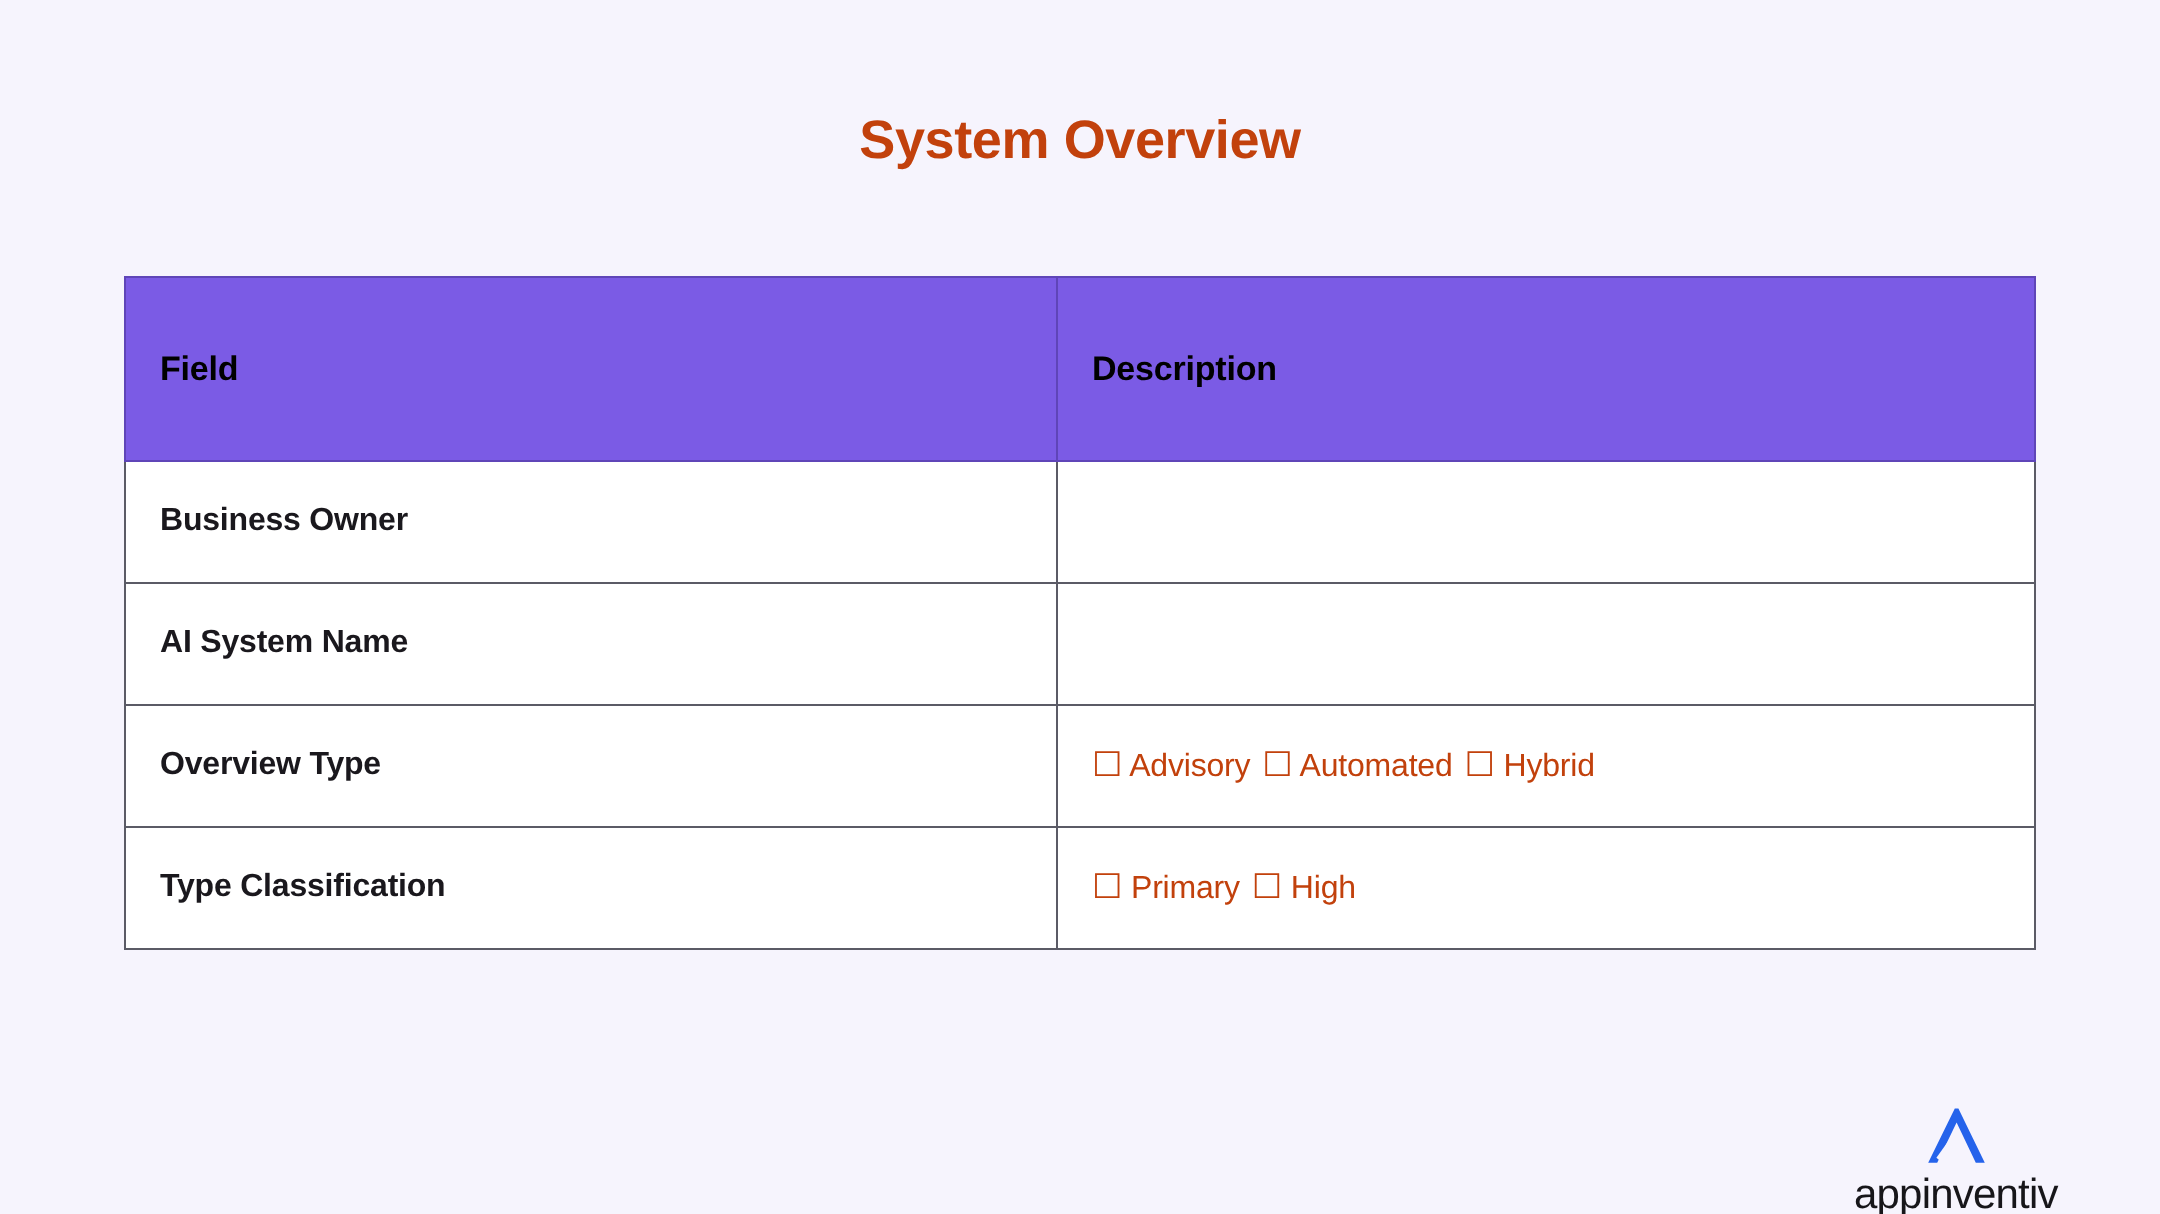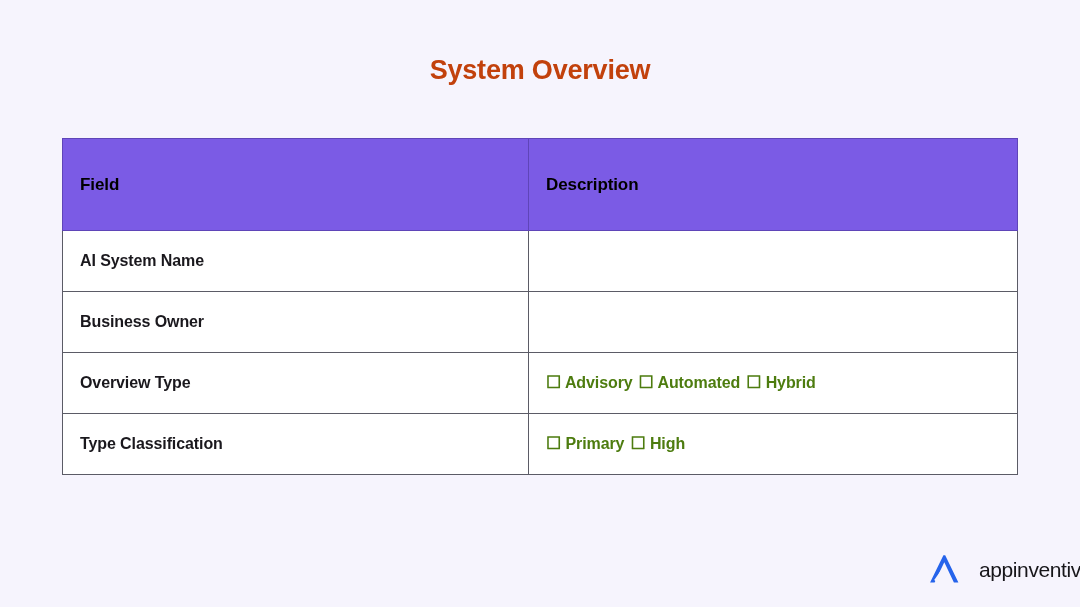--- a/index.html
+++ b/index.html
@@ -77,23 +77,23 @@
     background: #ffffff;
     box-sizing: border-box;
     letter-spacing: -0.1px;
   }
 
   tbody tr td.field-cell {
     font-weight: bold;
   }
 
   tbody td.desc-cell {
-    font-weight: bold;
+    font-weight: normal;
     font-size: 16px;
-    color: #4d7c0f;
+    color: #c2410c;
   }
 
   .opt {
     white-space: nowrap;
   }
   .opt-box {
     font-size: 17px;
     line-height: 1;
   }
   .opt-sep {
@@ -102,21 +102,22 @@
   }
 
   
   .logo {
     position: absolute;
     left: 927px;
     top: 551px;
     height: 36px;
     display: flex;
     align-items: center;
-    gap: 18px;
+    gap: 1px;
+    flex-direction: column;
   }
   .logo-mark {
     width: 34px;
     height: 34px;
     display: block;
     flex: none;
   }
   .logo-text {
     font-size: 21px;
     font-weight: normal;
@@ -141,26 +142,26 @@
       </colgroup>
       <thead>
         <tr>
           <th>Field</th>
           <th>Description</th>
         </tr>
       </thead>
       <tbody>
 
         <tr>
-          <td class="field-cell">AI System Name</td>
+          <td class="field-cell">Business Owner</td>
           <td class="desc-cell"></td>
         </tr>
 
         <tr>
-          <td class="field-cell">Business Owner</td>
+          <td class="field-cell">AI System Name</td>
           <td class="desc-cell"></td>
         </tr>
 
 
         <tr>
           <td class="field-cell">Overview Type</td>
           <td class="desc-cell">
             <span class="opt"><span class="opt-box">☐</span>
               <span>Advisory</span></span><span class="opt-sep"></span><span class="opt"><span class="opt-box">☐</span>
               <span>Automated</span></span><span class="opt-sep"></span><span class="opt"><span class="opt-box">☐</span>

